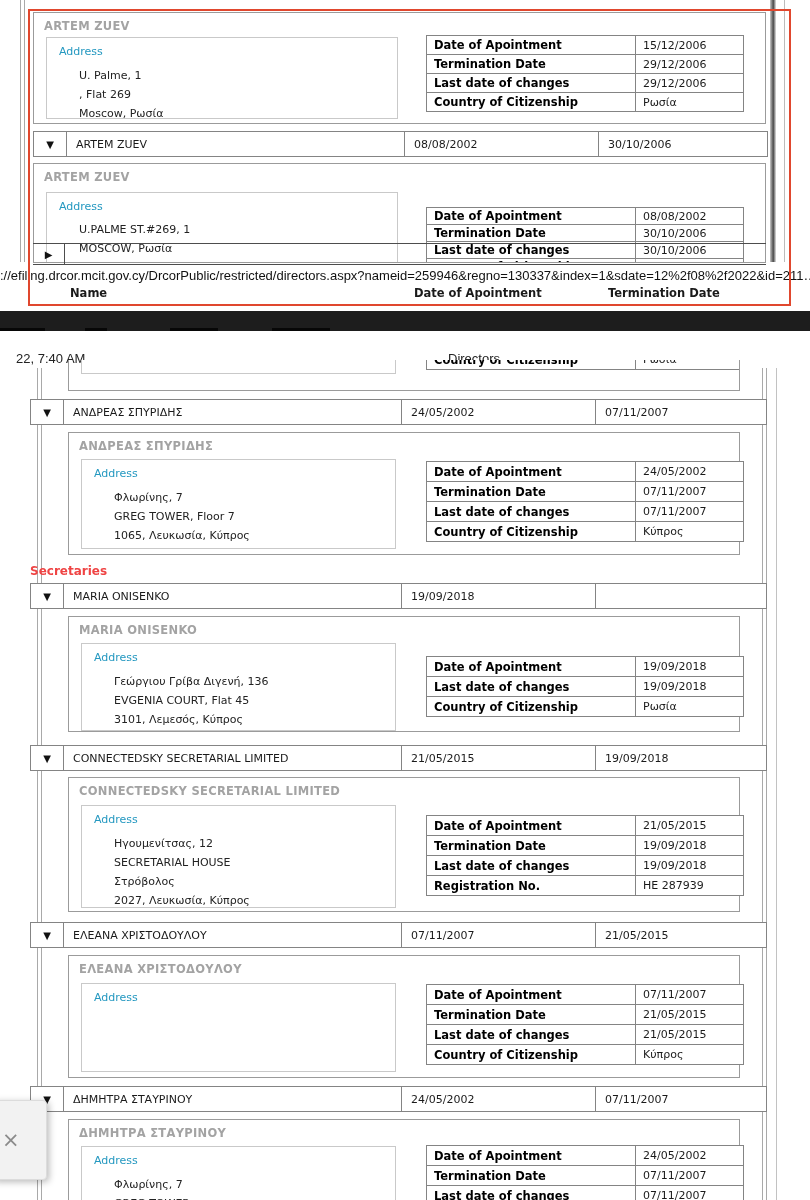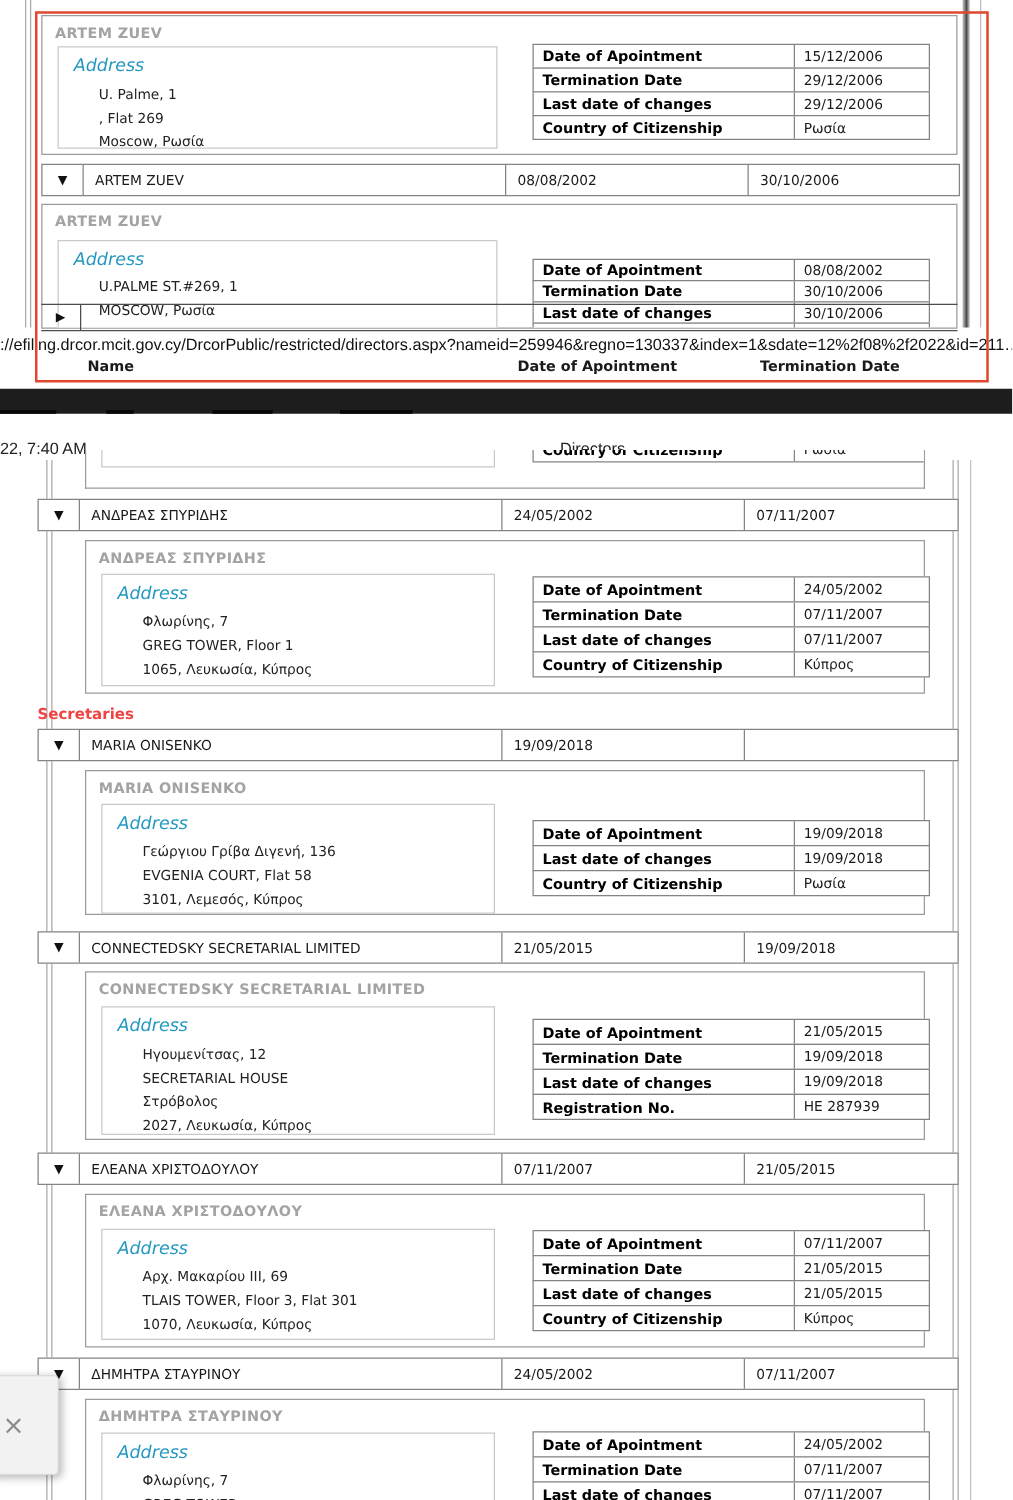--- a/index.html
+++ b/index.html
@@ -13,21 +13,21 @@
   .srow{position:absolute;height:24px;background:#fff;border:1px solid #848484;display:flex;font-size:11px;}
   .srow .c{display:flex;align-items:center;border-right:1px solid #848484;padding-left:9px;box-sizing:border-box;}
   .srow .c0{width:33px;justify-content:center;padding-left:0;font-size:10px;color:#111;}
   .srow .c1{width:338px;}
   .srow .c2{width:194px;}
   .srow .c3{flex:1;border-right:none;}
   
   .dblock{position:absolute;border:1px solid #9b9b9b;background:#fff;box-sizing:border-box;}
   .dtitle{position:absolute;left:10px;top:6px;font-size:11.5px;font-weight:bold;color:#a3a3a3;letter-spacing:.3px;}
   .abox{position:absolute;border:1px solid #c9c9c9;background:#fff;box-sizing:border-box;}
-  .alabel{position:absolute;left:12px;top:7px;font-size:14px;color:#2498c0;cursor:pointer;font-style:italic;}
+  .alabel{position:absolute;left:12px;top:7px;font-size:11px;color:#2498c0;cursor:pointer;}
   .alines{position:absolute;left:32px;top:28px;font-size:11px;line-height:19px;color:#222;}
   .ftable{position:absolute;width:318px;}
   .frow{display:flex;height:21px;border:1px solid #848484;margin-top:-1px;box-sizing:border-box;background:#fff;}
   .frow .fl{width:209px;font-weight:bold;font-size:11.5px;color:#000;padding-left:7px;border-right:1px solid #848484;
             display:flex;align-items:center;box-sizing:border-box;}
   .frow .fv{flex:1;font-size:11px;padding-left:7px;display:flex;align-items:center;}
   .clip{position:absolute;overflow:hidden;}
   .sans13{font-family:"Liberation Sans",sans-serif;font-size:13px;color:#222;}
   .sec-head{position:absolute;font-size:12px;font-weight:bold;color:#ef4444;}
   
@@ -133,21 +133,21 @@
     <div class="red-box" style="left:28px;top:9px;width:759px;height:293px;"></div>
   </div>
 
   <div class="blackbar" style="top:311px;height:20px;">
     <div class="bar-frag" style="left:0;width:45px;"></div>
     <div class="bar-frag" style="left:85px;width:22px;"></div>
     <div class="bar-frag" style="left:170px;width:48px;"></div>
     <div class="bar-frag" style="left:272px;width:58px;"></div>
   </div>
 
-  <div class="abs sans13" style="left:0;top:351px;">22, 7:40 AM</div>
+  <div class="abs sans13" style="left:16px;top:351px;">22, 7:40 AM</div>
   <div class="abs sans13" style="left:448px;top:351px;">Directors</div>
 
   <div class="vline" style="left:37px;top:368px;height:832px;"></div>
   <div class="vline" style="left:41px;top:368px;height:832px;"></div>
   <div class="vline" style="left:762px;top:368px;height:832px;"></div>
   <div class="vline" style="left:766px;top:368px;height:832px;"></div>
   <div class="vline" style="left:776px;top:368px;height:832px;background:#c2c2c2;"></div>
 
   <div class="clip" style="left:68px;top:360px;width:672px;height:31px;border-left:1px solid #9b9b9b;border-right:1px solid #9b9b9b;border-bottom:1px solid #9b9b9b;box-sizing:border-box;">
     <div class="abox" style="left:12px;top:-8px;width:315px;height:22px;"></div>
@@ -164,21 +164,21 @@
     <div class="c c1">ΑΝΔΡΕΑΣ ΣΠΥΡΙΔΗΣ</div>
     <div class="c c2">24/05/2002</div>
     <div class="c c3">07/11/2007</div>
   </div>
   <div class="dblock" style="left:68px;top:432px;width:672px;height:123px;">
     <div class="dtitle">ΑΝΔΡΕΑΣ ΣΠΥΡΙΔΗΣ</div>
     <div class="abox" style="left:12px;top:26px;width:315px;height:90px;">
       <span class="alabel">Address</span>
       <div class="alines">
         <div>Φλωρίνης, 7</div>
-        <div>GREG TOWER, Floor 1</div>
+        <div>GREG TOWER, Floor 7</div>
         <div>1065, Λευκωσία, Κύπρος</div>
       </div>
     </div>
     <div class="ftable" style="left:357px;top:29px;">
       <div class="frow">
           <div class="fl">Date of Apointment</div>
           <div class="fv">24/05/2002</div>
         </div>
       <div class="frow">
           <div class="fl">Termination Date</div>
@@ -202,21 +202,21 @@
     <div class="c c1">MARIA ONISENKO</div>
     <div class="c c2">19/09/2018</div>
     <div class="c c3"></div>
   </div>
   <div class="dblock" style="left:68px;top:616px;width:672px;height:116px;">
     <div class="dtitle">MARIA ONISENKO</div>
     <div class="abox" style="left:12px;top:26px;width:315px;height:88px;">
       <span class="alabel">Address</span>
       <div class="alines">
         <div>Γεώργιου Γρίβα Διγενή, 136</div>
-        <div>EVGENIA COURT, Flat 58</div>
+        <div>EVGENIA COURT, Flat 45</div>
         <div>3101, Λεμεσός, Κύπρος</div>
       </div>
     </div>
     <div class="ftable" style="left:357px;top:40px;">
       <div class="frow">
           <div class="fl">Date of Apointment</div>
           <div class="fv">19/09/2018</div>
         </div>
       <div class="frow">
           <div class="fl">Last date of changes</div>
@@ -269,25 +269,20 @@
   <div class="srow" style="left:30px;top:922px;width:735px;">
     <div class="c c0">▼</div>
     <div class="c c1">ΕΛΕΑΝΑ ΧΡΙΣΤΟΔΟΥΛΟΥ</div>
     <div class="c c2">07/11/2007</div>
     <div class="c c3">21/05/2015</div>
   </div>
   <div class="dblock" style="left:68px;top:955px;width:672px;height:123px;">
     <div class="dtitle">ΕΛΕΑΝΑ ΧΡΙΣΤΟΔΟΥΛΟΥ</div>
     <div class="abox" style="left:12px;top:27px;width:315px;height:89px;">
       <span class="alabel">Address</span>
-      <div class="alines">
-        <div>Αρχ. Μακαρίου ΙΙΙ, 69</div>
-        <div>TLAIS TOWER, Floor 3, Flat 301</div>
-        <div>1070, Λευκωσία, Κύπρος</div>
-      </div>
     </div>
     <div class="ftable" style="left:357px;top:29px;">
       <div class="frow">
           <div class="fl">Date of Apointment</div>
           <div class="fv">07/11/2007</div>
         </div>
       <div class="frow">
           <div class="fl">Termination Date</div>
           <div class="fv">21/05/2015</div>
         </div>

